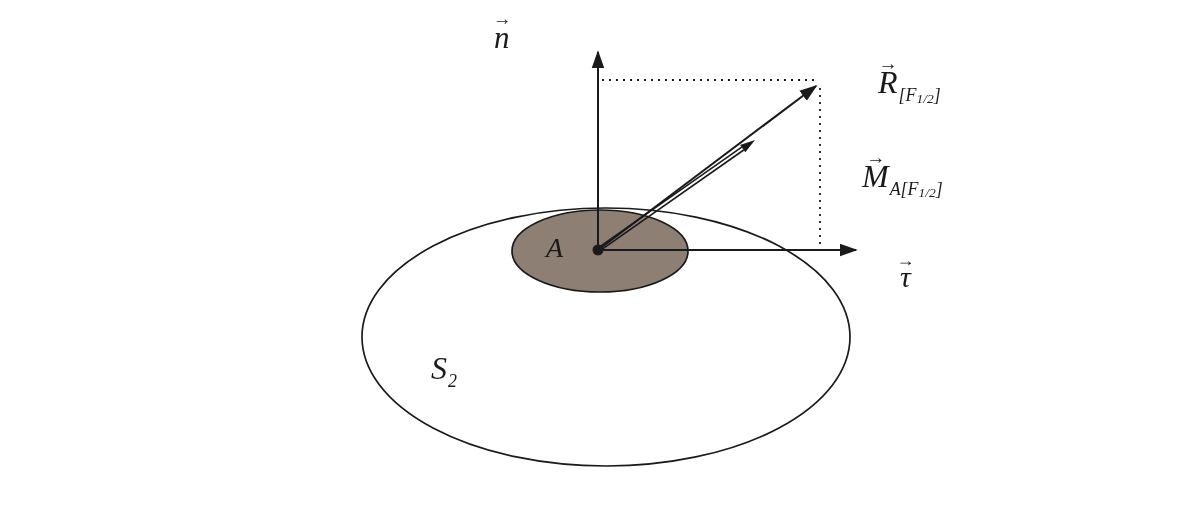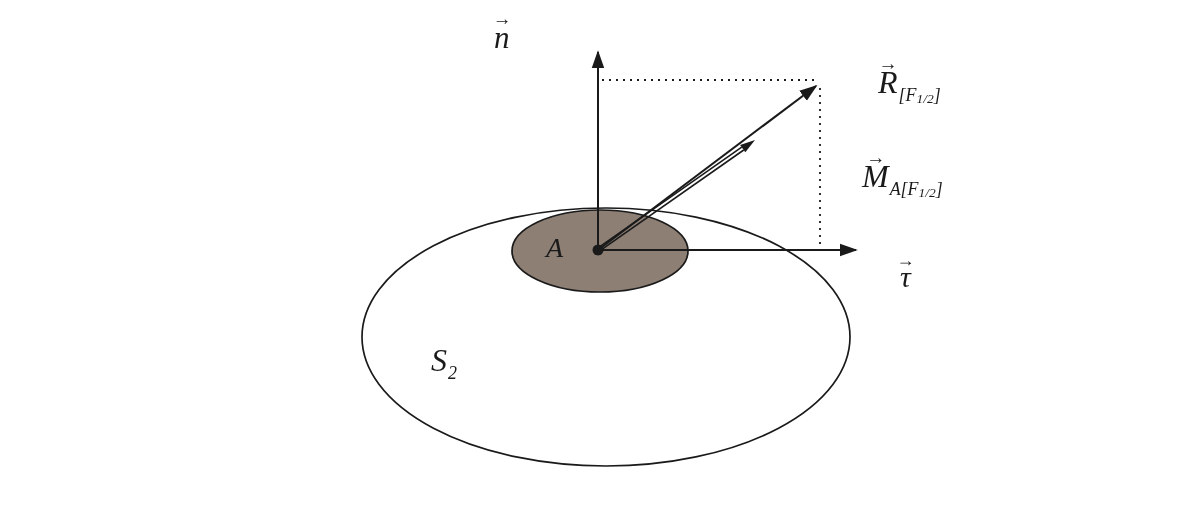--- a/index.html
+++ b/index.html
@@ -99,17 +99,17 @@
     <span class="vec">
       <span class="arrow">→</span>
       <span>M</span>
     </span><span class="sub"><span>A</span><span>[</span><span>F</span><span class="subfrac">1/2</span><span>]</span></span>
   </div>
 
   <div class="math-label" style="left:546px; top:234px; font-size:28px;">
     <span>A</span>
   </div>
 
-  <div class="math-label" style="left:431px; top:344px; font-size:32px;">
+  <div class="math-label" style="left:431px; top:352px; font-size:32px;">
     <span>S</span><span class="sub">2</span>
   </div>
 
 </div>
 
 </body></html>

